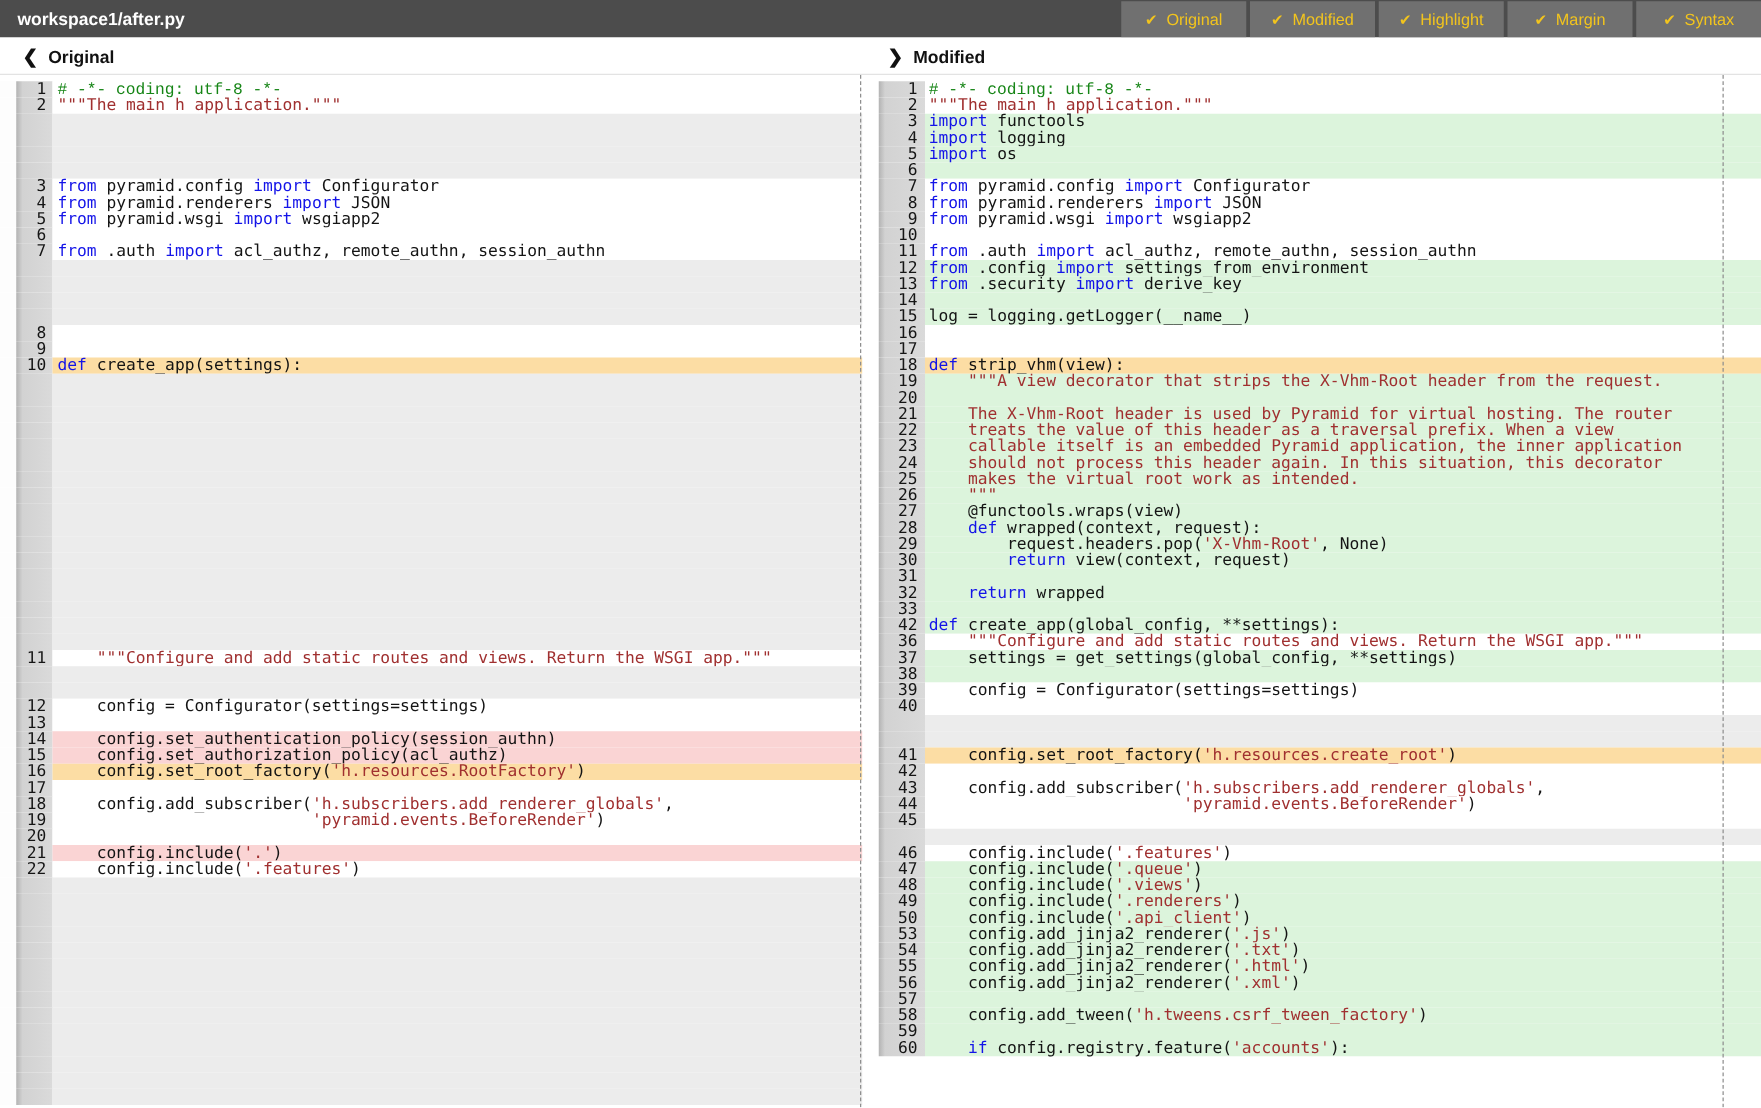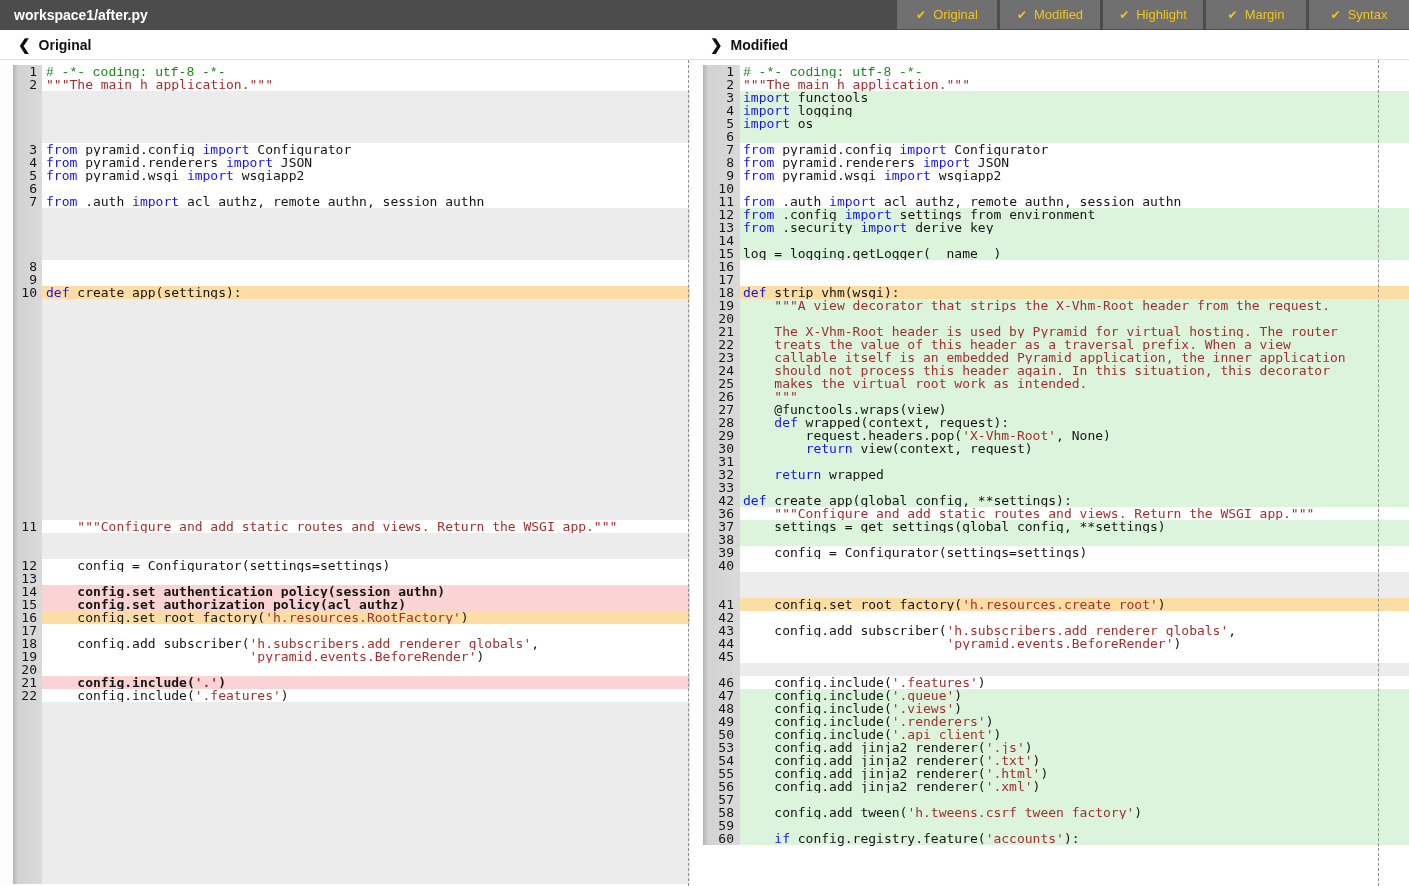--- a/index.html
+++ b/index.html
@@ -5,21 +5,21 @@
   * { box-sizing: border-box; margin: 0; padding: 0; }
   html, body { background: #ffffff; }
   body {
     width: 1409px; height: 886px; overflow: hidden;
     font-family: "Liberation Sans", sans-serif;
     position: relative;
   }
   
   .titlebar {
     height: 30px; background: var(--titlebar-bg, #4c4c4c);
-    display: flex; align-items: flex-start;
+    display: flex; align-items: flex-end;
   }
   .title {
     flex: 1; color: #ffffff; font-size: 14px; font-weight: bold;
     line-height: 30px; padding-left: 14px; white-space: nowrap;
   }
   .toolbar { display: flex; align-items: flex-start; }
   .tbtn {
     width: 100px; height: 29px; margin-left: 3px;
     background: var(--button-bg, #707070);
     color: var(--button-text, #f2c41d);
@@ -56,21 +56,21 @@
   .pane-right .lead { width: 13px; background: #ffffff; }
   .gut {
     background: linear-gradient(to right, #b3b3b3 0px, #d2d2d2 5px, #dadada 100%);
     text-align: right; padding-right: 5px; color: #151515;
   }
   .pane-left  .gut { width: 29px; }
   .pane-right .gut { width: 37px; padding-right: 6px; }
   .code { flex: 1; background: #ffffff; padding-left: 4px; }
   .pane-right .code { padding-left: 3px; }
   .t-add { background: var(--added-bg); }
-  .t-del { background: var(--removed-bg); font-weight: bold; }
+  .t-del { background: var(--removed-bg); }
   .t-chg { background: var(--changed-bg); }
   .t-gap { background: var(--filler-bg); }
   .tk-k { color: var(--kw-color); }
   .tk-s { color: var(--str-color); }
   .tk-c { color: var(--com-color); font-family: Liberation Mono, monospace; }
   .tk-p { color: #141414; }
   .margin-line {
     position: absolute; top: 0; bottom: 0; left: 688px; width: 0;
     border-left: 1px dashed #8f8f8f; z-index: 3; pointer-events: none;
   }
@@ -196,21 +196,21 @@
         <div class="row"><div class="lead"></div><div class="gut">8</div><div class="code"><span class="tk-k">from</span><span class="tk-p"> pyramid.renderers </span><span class="tk-k">import</span><span class="tk-p"> JSON</span></div></div>
         <div class="row"><div class="lead"></div><div class="gut">9</div><div class="code"><span class="tk-k">from</span><span class="tk-p"> pyramid.wsgi </span><span class="tk-k">import</span><span class="tk-p"> wsgiapp2</span></div></div>
         <div class="row"><div class="lead"></div><div class="gut">10</div><div class="code"></div></div>
         <div class="row"><div class="lead"></div><div class="gut">11</div><div class="code"><span class="tk-k">from</span><span class="tk-p"> .auth </span><span class="tk-k">import</span><span class="tk-p"> acl_authz, remote_authn, session_authn</span></div></div>
         <div class="row"><div class="lead"></div><div class="gut">12</div><div class="code t-add"><span class="tk-k">from</span><span class="tk-p"> .config </span><span class="tk-k">import</span><span class="tk-p"> settings_from_environment</span></div></div>
         <div class="row"><div class="lead"></div><div class="gut">13</div><div class="code t-add"><span class="tk-k">from</span><span class="tk-p"> .security </span><span class="tk-k">import</span><span class="tk-p"> derive_key</span></div></div>
         <div class="row"><div class="lead"></div><div class="gut">14</div><div class="code t-add"></div></div>
         <div class="row"><div class="lead"></div><div class="gut">15</div><div class="code t-add"><span class="tk-p">log = logging.getLogger(__name__)</span></div></div>
         <div class="row"><div class="lead"></div><div class="gut">16</div><div class="code"></div></div>
         <div class="row"><div class="lead"></div><div class="gut">17</div><div class="code"></div></div>
-        <div class="row"><div class="lead"></div><div class="gut">18</div><div class="code t-chg"><span class="tk-k">def</span><span class="tk-p"> strip_vhm(wsgi):</span></div></div>
+        <div class="row"><div class="lead"></div><div class="gut">18</div><div class="code t-chg"><span class="tk-k">def</span><span class="tk-p"> strip_vhm(view):</span></div></div>
         <div class="row"><div class="lead"></div><div class="gut">19</div><div class="code t-add"><span class="tk-p">    </span><span class="tk-s">"""A view decorator that strips the X-Vhm-Root header from the request.</span></div></div>
         <div class="row"><div class="lead"></div><div class="gut">20</div><div class="code t-add"></div></div>
         <div class="row"><div class="lead"></div><div class="gut">21</div><div class="code t-add"><span class="tk-p">    </span><span class="tk-s">The X-Vhm-Root header is used by Pyramid for virtual hosting. The router</span></div></div>
         <div class="row"><div class="lead"></div><div class="gut">22</div><div class="code t-add"><span class="tk-p">    </span><span class="tk-s">treats the value of this header as a traversal prefix. When a view</span></div></div>
         <div class="row"><div class="lead"></div><div class="gut">23</div><div class="code t-add"><span class="tk-p">    </span><span class="tk-s">callable itself is an embedded Pyramid application, the inner application</span></div></div>
         <div class="row"><div class="lead"></div><div class="gut">24</div><div class="code t-add"><span class="tk-p">    </span><span class="tk-s">should not process this header again. In this situation, this decorator</span></div></div>
         <div class="row"><div class="lead"></div><div class="gut">25</div><div class="code t-add"><span class="tk-p">    </span><span class="tk-s">makes the virtual root work as intended.</span></div></div>
         <div class="row"><div class="lead"></div><div class="gut">26</div><div class="code t-add"><span class="tk-p">    </span><span class="tk-s">"""</span></div></div>
         <div class="row"><div class="lead"></div><div class="gut">27</div><div class="code t-add"><span class="tk-p">    @functools.wraps(view)</span></div></div>
         <div class="row"><div class="lead"></div><div class="gut">28</div><div class="code t-add"><span class="tk-p">    </span><span class="tk-k">def</span><span class="tk-p"> wrapped(context, request):</span></div></div>

